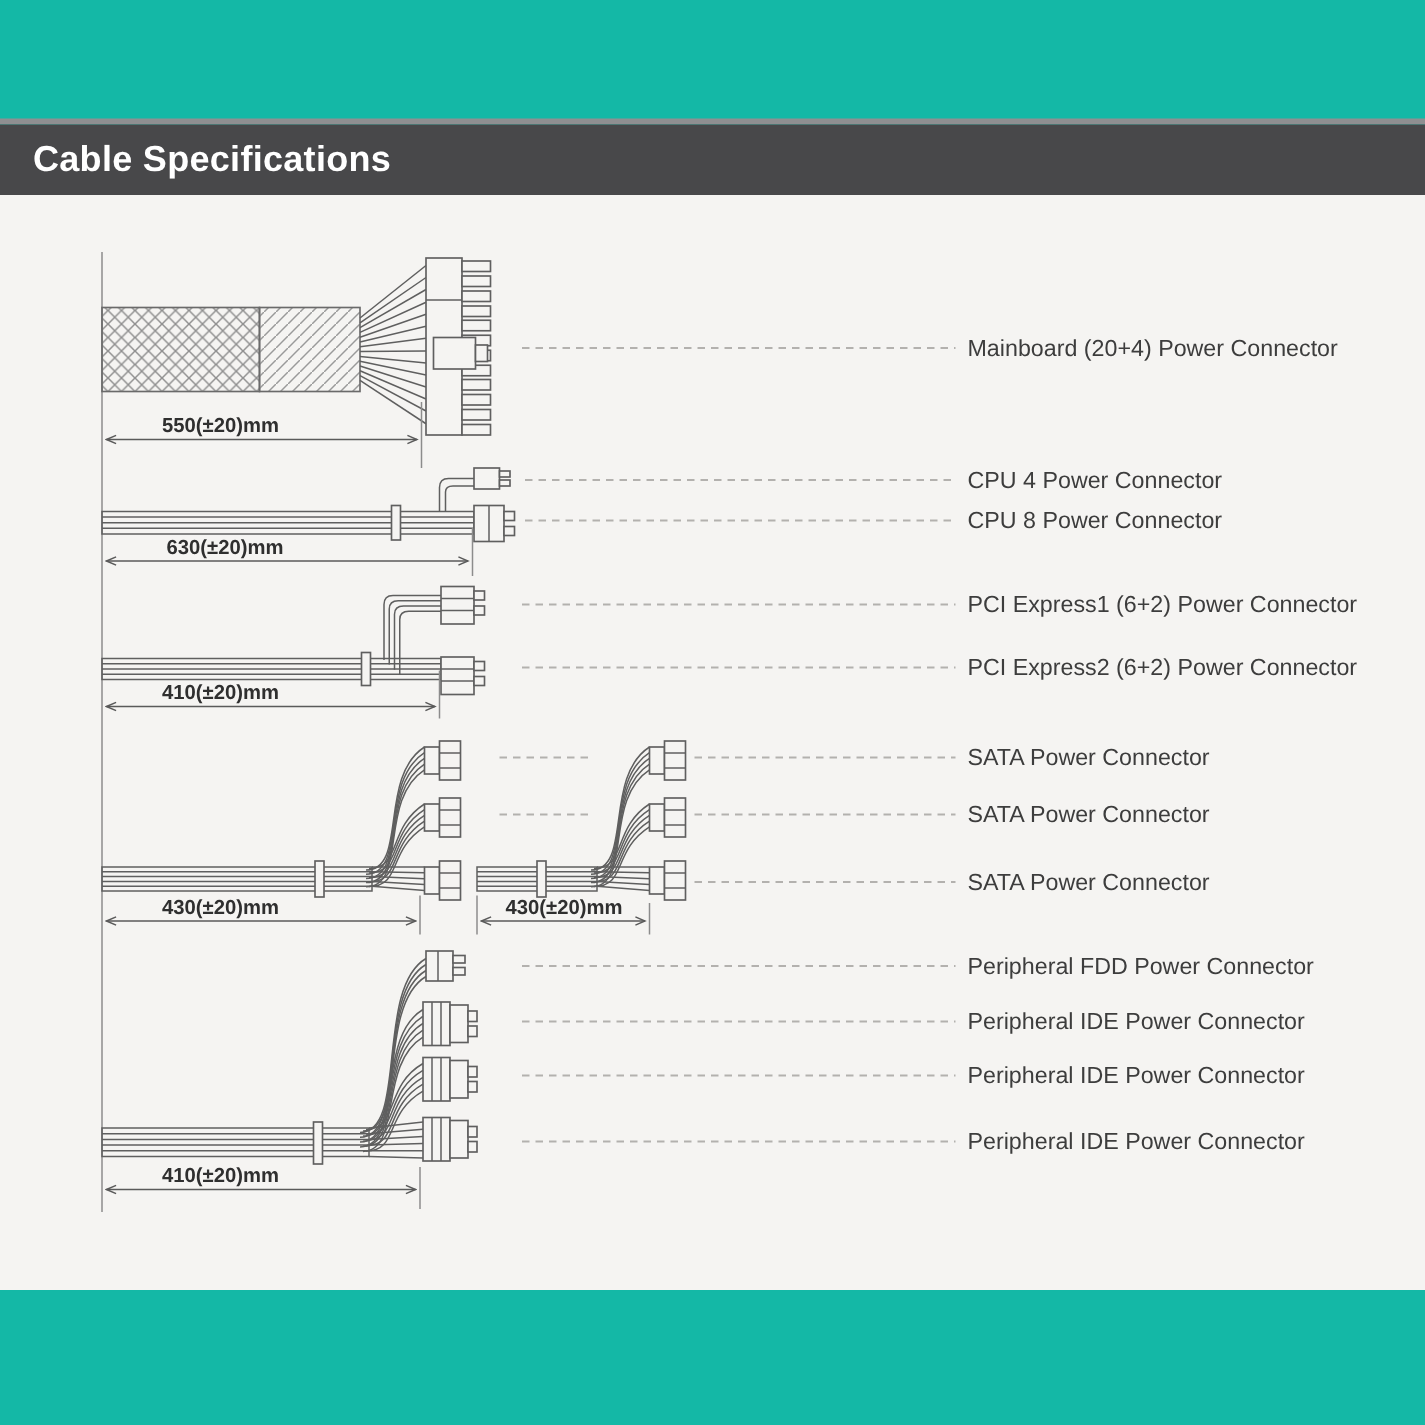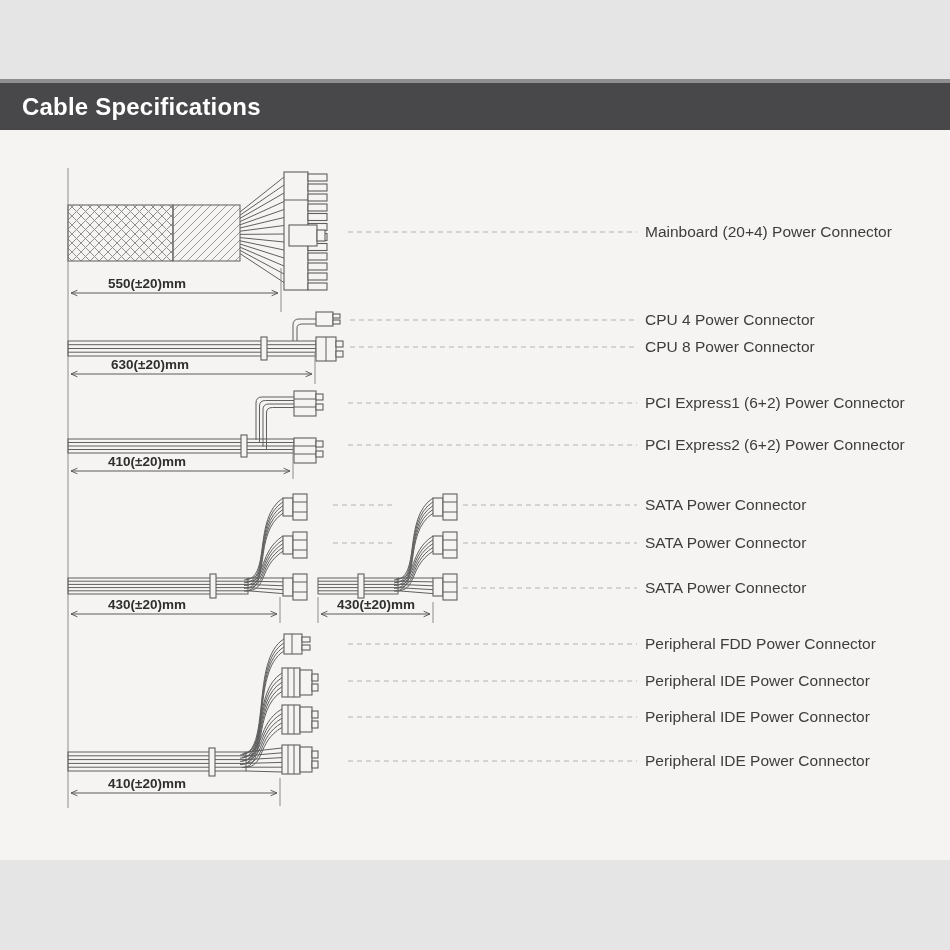--- a/index.html
+++ b/index.html
@@ -1,16 +1,16 @@
 <!DOCTYPE html>
 <html><head>
 <meta charset="utf-8">
 <style>
   html,body{margin:0;padding:0;background:#ffffff;}
-  .page{position:relative;width:950px;height:950px;background:#e5e5e5;overflow:hidden;
+  .page{position:relative;width:950px;height:950px;background:#14b8a6;overflow:hidden;
         font-family:"Liberation Sans",sans-serif;}
   .topline{position:absolute;left:0;top:79px;width:950px;height:4px;background:#8f8f91;}
   .header{position:absolute;left:0;top:83px;width:950px;height:47px;background:#48484a;
           display:flex;align-items:center;}
   .header .title{color:#ffffff;font-size:24px;font-weight:700;padding-left:22px;letter-spacing:.2px;}
   .canvas{position:absolute;left:0;top:130px;width:950px;height:730px;background:#f5f4f2;}
   svg.overlay{position:absolute;left:0;top:0;width:950px;height:950px;}
   .ln{stroke:#5f5f5f;stroke-width:1;fill:none;}
   .body{stroke:#5f5f5f;stroke-width:1.1;fill:#f5f4f2;}
   .slv{stroke:#6a6a6a;stroke-width:1.1;}

